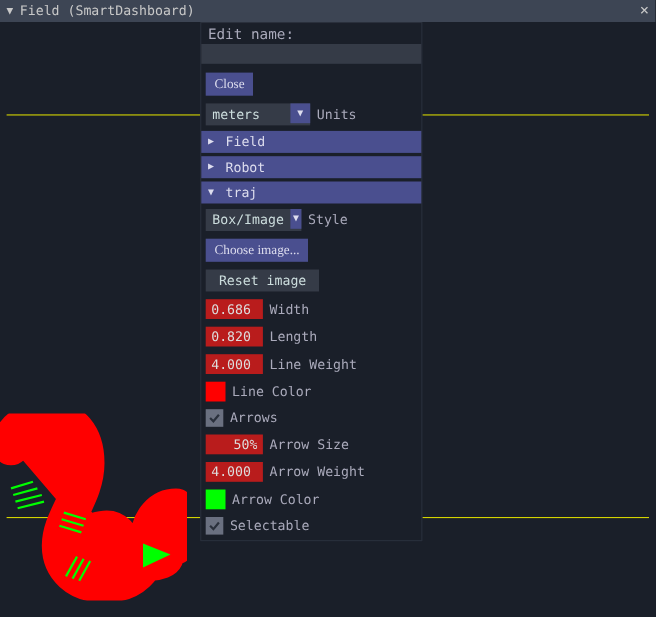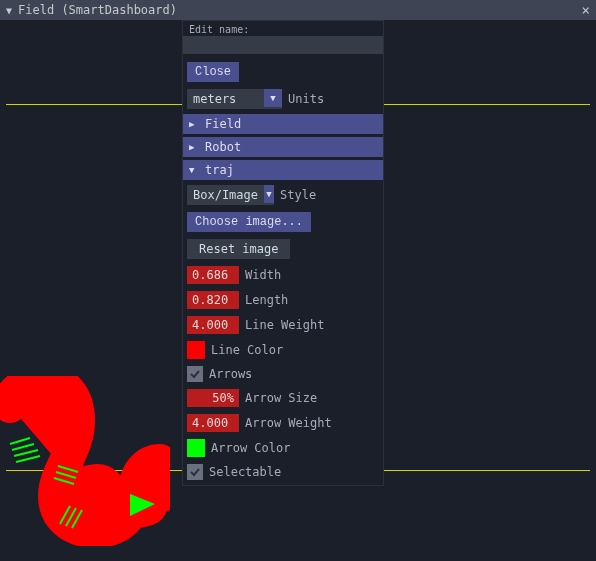--- a/index.html
+++ b/index.html
@@ -10,26 +10,26 @@
   .titlebar .title { flex: 1; }
   .titlebar .close-x { cursor: pointer; font-size: 14px; line-height: 1; }
   
   .content { position: relative; width: 100%; height: calc(100% - 20px); }
   
   .hline { position: absolute; left: 6px; right: 6px; height: 1px; background: #d4d400; }
   
   .traj-svg { position: absolute; left: 0; bottom: 15px; width: 170px; height: 170px; pointer-events: none; }
   
   .panel { position: absolute; top: 0; left: 182px; width: 202px; background: #1a1f29; border: 1px solid #2a303c; }
-  .panel .label { color: #aab; padding: 3px 6px 1px; font-size: 10px; }
+  .panel .label { color: #aab; padding: 3px 6px 1px; font-size: 13px; }
   .panel input.text-input { width: 100%; background: #353b47; border: none; color: #ddd; padding: 3px 6px; height: 18px; outline: none; }
   .panel .num-input { width: 52px; background: #b91c1c; border: none; color: #ddd; padding: 3px 5px; height: 18px; outline: none; text-align: left; font-family: inherit; }
   .row { display: flex; align-items: center; gap: 6px; padding: 2px 4px; }
   .row-label { color: #aab; }
-  .btn { background: #4a4f8f; color: #dde; padding: 3px 8px; border: none; cursor: pointer; font-family: Liberation Mono, monospace; font-size: 12px; }
+  .btn { background: #4a4f8f; color: #dde; padding: 3px 8px; border: none; cursor: pointer; font-family: Liberation Serif, serif; font-size: 12px; }
   .btn2 { background: #353b47; color: #cdd; padding: 3px 12px; border: none; cursor: pointer; font-family: inherit; font-size: 12px; }
   .dropdown { display: flex; align-items: flex-start; background: #353b47; }
   .dropdown .dd-val { padding: 3px 6px; color: #cdd; flex: 1; }
   .dropdown .dd-arrow { background: #4a4f8f; width: 18px; height: 18px; display: flex; align-items: center; justify-content: center; color: #dde; font-size: 9px; }
   .tree-header { background: #4a4f8f; color: #dde; padding: 3px 6px; display: flex; align-items: center; gap: 8px; cursor: pointer; }
   .tree-header .arrow { font-size: 9px; display: inline-block; width: 8px; }
   .color-swatch { width: 18px; height: 18px; border: none; cursor: pointer; }
   .checkbox { width: 16px; height: 16px; background: #6a7080; display: flex; align-items: center; justify-content: center; cursor: pointer; }
   .checkbox svg { width: 12px; height: 12px; }
   .spacer { height: 6px; }

